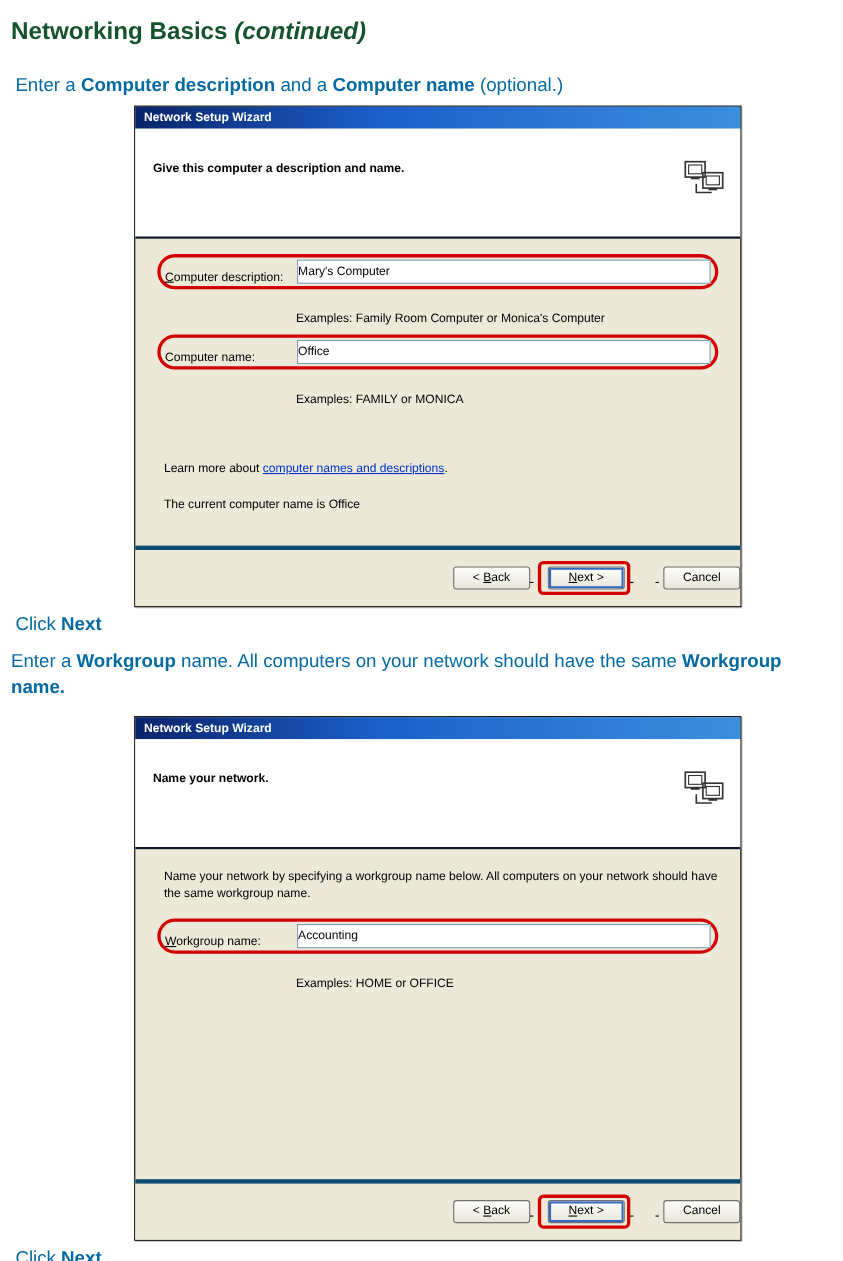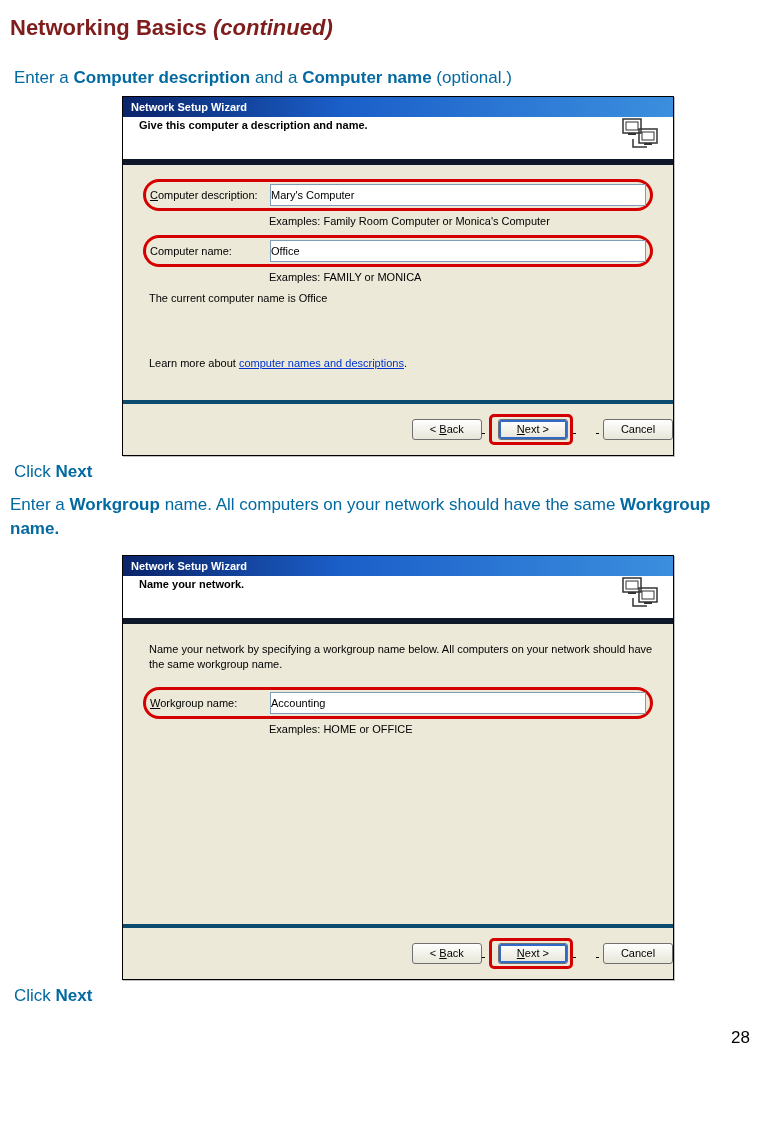--- a/index.html
+++ b/index.html
@@ -3,21 +3,21 @@
 <meta charset="utf-8">
 <style>
   body {
     margin: 0;
     padding: 15px 10px;
     font-family: Arial, Helvetica, sans-serif;
     background: #fff;
     width: 746px;
   }
   .page-title {
-    color: #7f1d1d;
+    color: #14532d;
     font-size: 22px;
     font-weight: bold;
     margin-bottom: 25px;
   }
   .page-title .cont {
     font-style: italic;
   }
   .instruction {
     font-size: 17px;
     color: #0369a1;
@@ -45,22 +45,22 @@
   }
   .wiz-titlebar {
     background: linear-gradient(to right, #0a246a 0%, #1b5fc9 40%, #3b8fde 100%);
     color: #fff;
     font-weight: bold;
     font-size: 11px;
     padding: 4px 8px;
   }
   .wiz-header {
     background: #fff;
-    border-bottom: 6px solid #0f172a;
-    padding: 0 12px;
+    border-bottom: 2px solid #0f172a;
+    padding: 28px 12px;
     position: relative;
     min-height: 42px;
     display: flex;
     align-items: flex-start;
     justify-content: space-between;
   }
   .wiz-header-text {
     font-weight: bold;
     font-size: 11px;
     padding-top: 2px;
@@ -73,22 +73,22 @@
   .wiz-body {
     padding: 14px 20px 10px 20px;
     min-height: 230px;
     box-sizing: border-box;
   }
   .wiz-body.tall {
     min-height: 300px;
   }
   .field-row {
     display: flex;
-    align-items: center;
-    margin-bottom: 4px;
+    align-items: flex-end;
+    margin-bottom: 21px;
     border: 3px solid transparent;
     border-radius: 16px;
     padding: 2px 4px;
   }
   .field-row.hl {
     border-color: #d40000;
   }
   .field-label {
     width: 120px;
     font-size: 11px;
@@ -212,24 +212,24 @@
         <div class="ex-text">Examples: Family Room Computer or Monica's Computer</div>
       </div>
       <div class="field-row hl">
         <div class="field-label">Computer name:</div>
         <input class="field-input" value="Office" style="">
       </div>
       <div class="example-row">
         <div class="spacer"></div>
         <div class="ex-text">Examples: FAMILY or MONICA</div>
       </div>
-      <div class="body-text">The current computer name is Office</div>
       <div class="body-text learn">
         <span>Learn more about </span><span class="link">computer names and descriptions</span><span>.</span>
       </div>
+      <div class="body-text">The current computer name is Office</div>
     </div>
     <div class="wiz-footer">
       <button class="wiz-btn"><span>&lt; </span><span class="ul">B</span><span>ack</span></button>
       <span class="next-hl">
         <button class="wiz-btn primary"><span class="ul">N</span><span>ext &gt;</span></button>
       </span>
       <span class="cancel-gap"></span>
       <button class="wiz-btn">Cancel</button>
     </div>
   </div>

